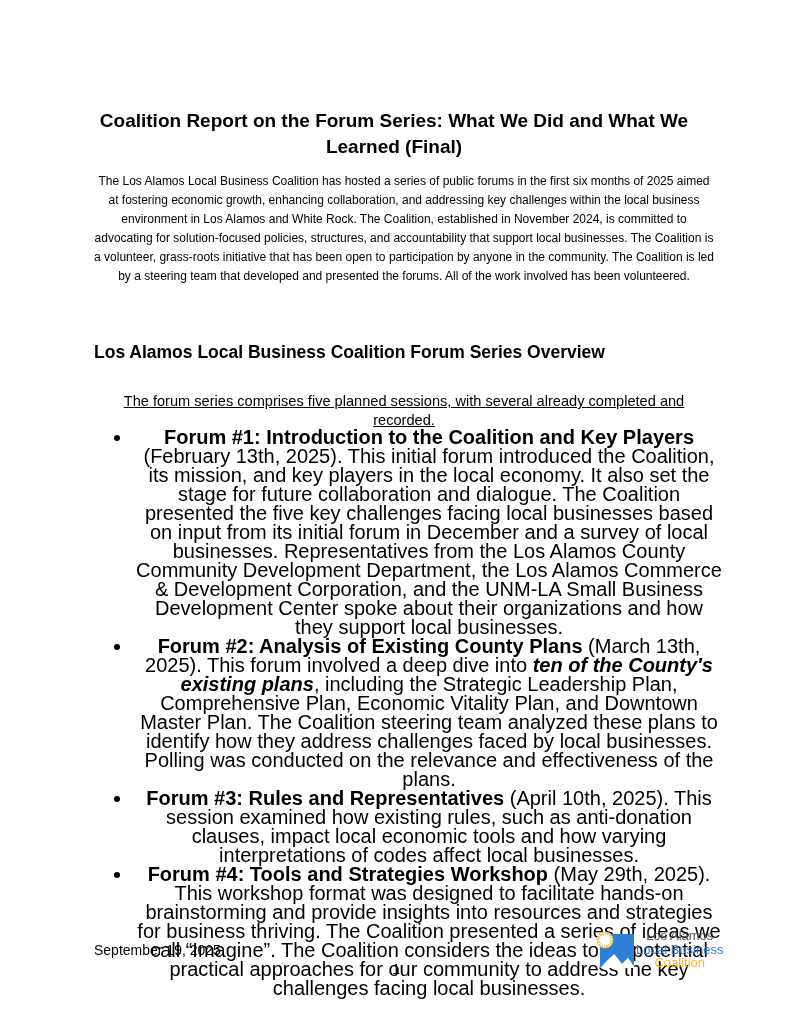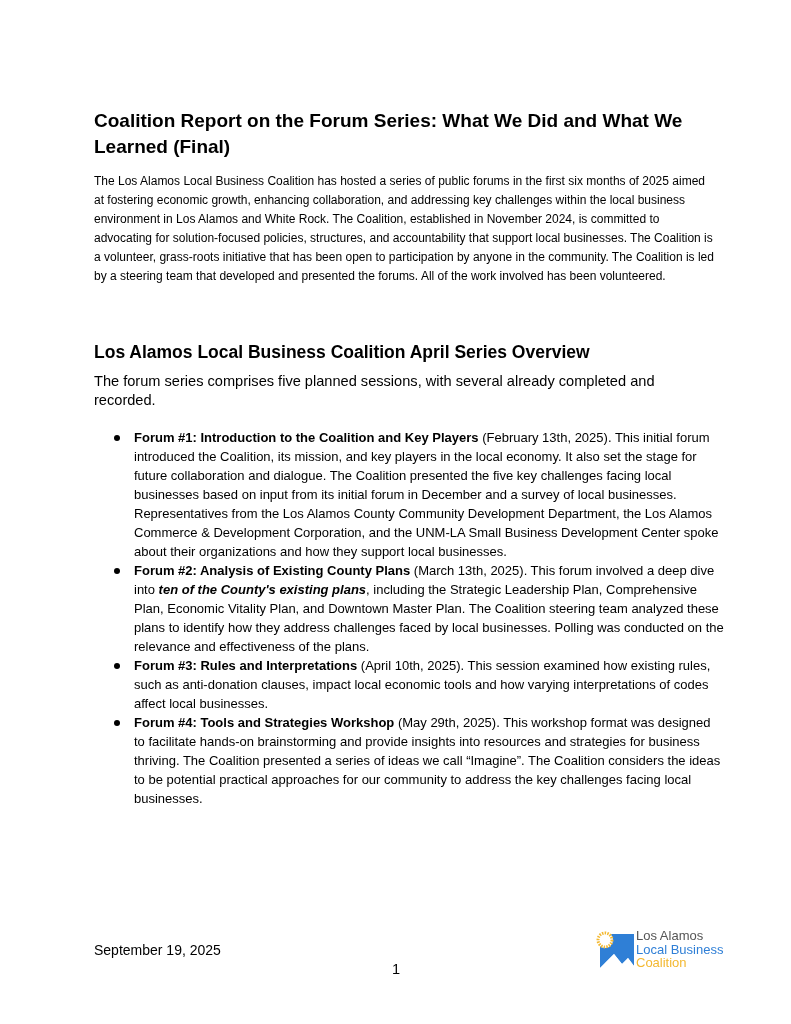--- a/index.html
+++ b/index.html
@@ -13,20 +13,21 @@
       position: relative;
       overflow: hidden;
       font-family: "Liberation Sans", sans-serif;
       color: #000000;
     }
     .page {
       position: absolute;
       left: 0; top: 0;
       width: 791px; height: 769px;
       background: #ffffff;
+      text-align: center;
     }
     .title {
       position: absolute;
       left: 94px;
       top: 108px;
       width: 600px;
       font-size: 19px;
       font-weight: bold;
       line-height: 26px;
       margin: 0;
@@ -45,39 +46,40 @@
       left: 94px;
       top: 340px;
       font-size: 17.5px;
       font-weight: bold;
       line-height: 24px;
       margin: 0;
     }
     .section-intro {
       position: absolute;
       left: 94px;
-      top: 372px;
+      top: 392px;
       width: 620px;
       font-size: 14.6px;
       line-height: 19px;
       margin: 0;
+      text-decoration: underline;
     }
     .forum-list {
       position: absolute;
       left: 94px;
       top: 428px;
       width: 630px;
       margin: 0;
       padding: 0;
       list-style: none;
     }
     .forum-item {
       position: relative;
       padding-left: 40px;
-      font-size: 13px;
+      font-size: 20px;
       line-height: 19px;
       margin: 0;
     }
     .bullet {
       position: absolute;
       left: 20px;
       top: 7px;
       width: 6px;
       height: 6px;
       border-radius: 50%;
@@ -125,36 +127,36 @@
   </style>
 </head>
 <body>
 
 <div class="page">
 
   <h1 class="title">Coalition Report on the Forum Series: What We Did and What We Learned (Final)</h1>
 
   <p class="intro">The Los Alamos Local Business Coalition has hosted a series of public forums in the first six months of 2025 aimed at fostering economic growth, enhancing collaboration, and addressing key challenges within the local business environment in Los Alamos and White Rock. The Coalition, established in November 2024, is committed to advocating for solution-focused policies, structures, and accountability that support local businesses. The Coalition is a volunteer, grass-roots initiative that has been open to participation by anyone in the community. The Coalition is led by a steering team that developed and presented the forums. All of the work involved has been volunteered.</p>
 
-  <h2 class="section-heading">Los Alamos Local Business Coalition April Series Overview</h2>
+  <h2 class="section-heading">Los Alamos Local Business Coalition Forum Series Overview</h2>
 
   <p class="section-intro">The forum series comprises five planned sessions, with several already completed and recorded.</p>
 
   <ul class="forum-list">
     <li class="forum-item">
       <span class="bullet"></span>
       <span class="forum-title">Forum #1: Introduction to the Coalition and Key Players</span><span> (February 13th, 2025). This initial forum introduced the Coalition, its mission, and key players in the local economy. It also set the stage for future collaboration and dialogue. The Coalition presented the five key challenges facing local businesses based on input from its initial forum in December and a survey of local businesses. Representatives from the Los Alamos County Community Development Department, the Los Alamos Commerce &amp; Development Corporation, and the UNM-LA Small Business Development Center spoke about their organizations and how they support local businesses.</span>
     </li>
     <li class="forum-item">
       <span class="bullet"></span>
       <span class="forum-title">Forum #2: Analysis of Existing County Plans</span><span> (March 13th, 2025). This forum involved a deep dive into </span><span class="bold-inline">ten of the County's existing plans</span><span>, including the Strategic Leadership Plan, Comprehensive Plan, Economic Vitality Plan, and Downtown Master Plan. The Coalition steering team analyzed these plans to identify how they address challenges faced by local businesses.  Polling was conducted on the relevance and effectiveness of the plans.</span>
     </li>
     <li class="forum-item">
       <span class="bullet"></span>
-      <span class="forum-title">Forum #3: Rules and Interpretations</span><span> (April 10th, 2025). This session examined how existing rules, such as anti-donation clauses, impact local economic tools and how varying interpretations of codes affect local businesses.</span>
+      <span class="forum-title">Forum #3: Rules and Representatives</span><span> (April 10th, 2025). This session examined how existing rules, such as anti-donation clauses, impact local economic tools and how varying interpretations of codes affect local businesses.</span>
     </li>
     <li class="forum-item">
       <span class="bullet"></span>
       <span class="forum-title">Forum #4: Tools and Strategies Workshop</span><span> (May 29th, 2025). This workshop format was designed to facilitate hands-on brainstorming and provide insights into resources and strategies for business thriving. The Coalition presented a series of ideas we call “Imagine”. The Coalition considers the ideas to be potential practical approaches for our community to address the key challenges facing local businesses.</span>
     </li>
   </ul>
 
   <div class="footer-date">September 19, 2025</div>
   <div class="page-number">1</div>
 

